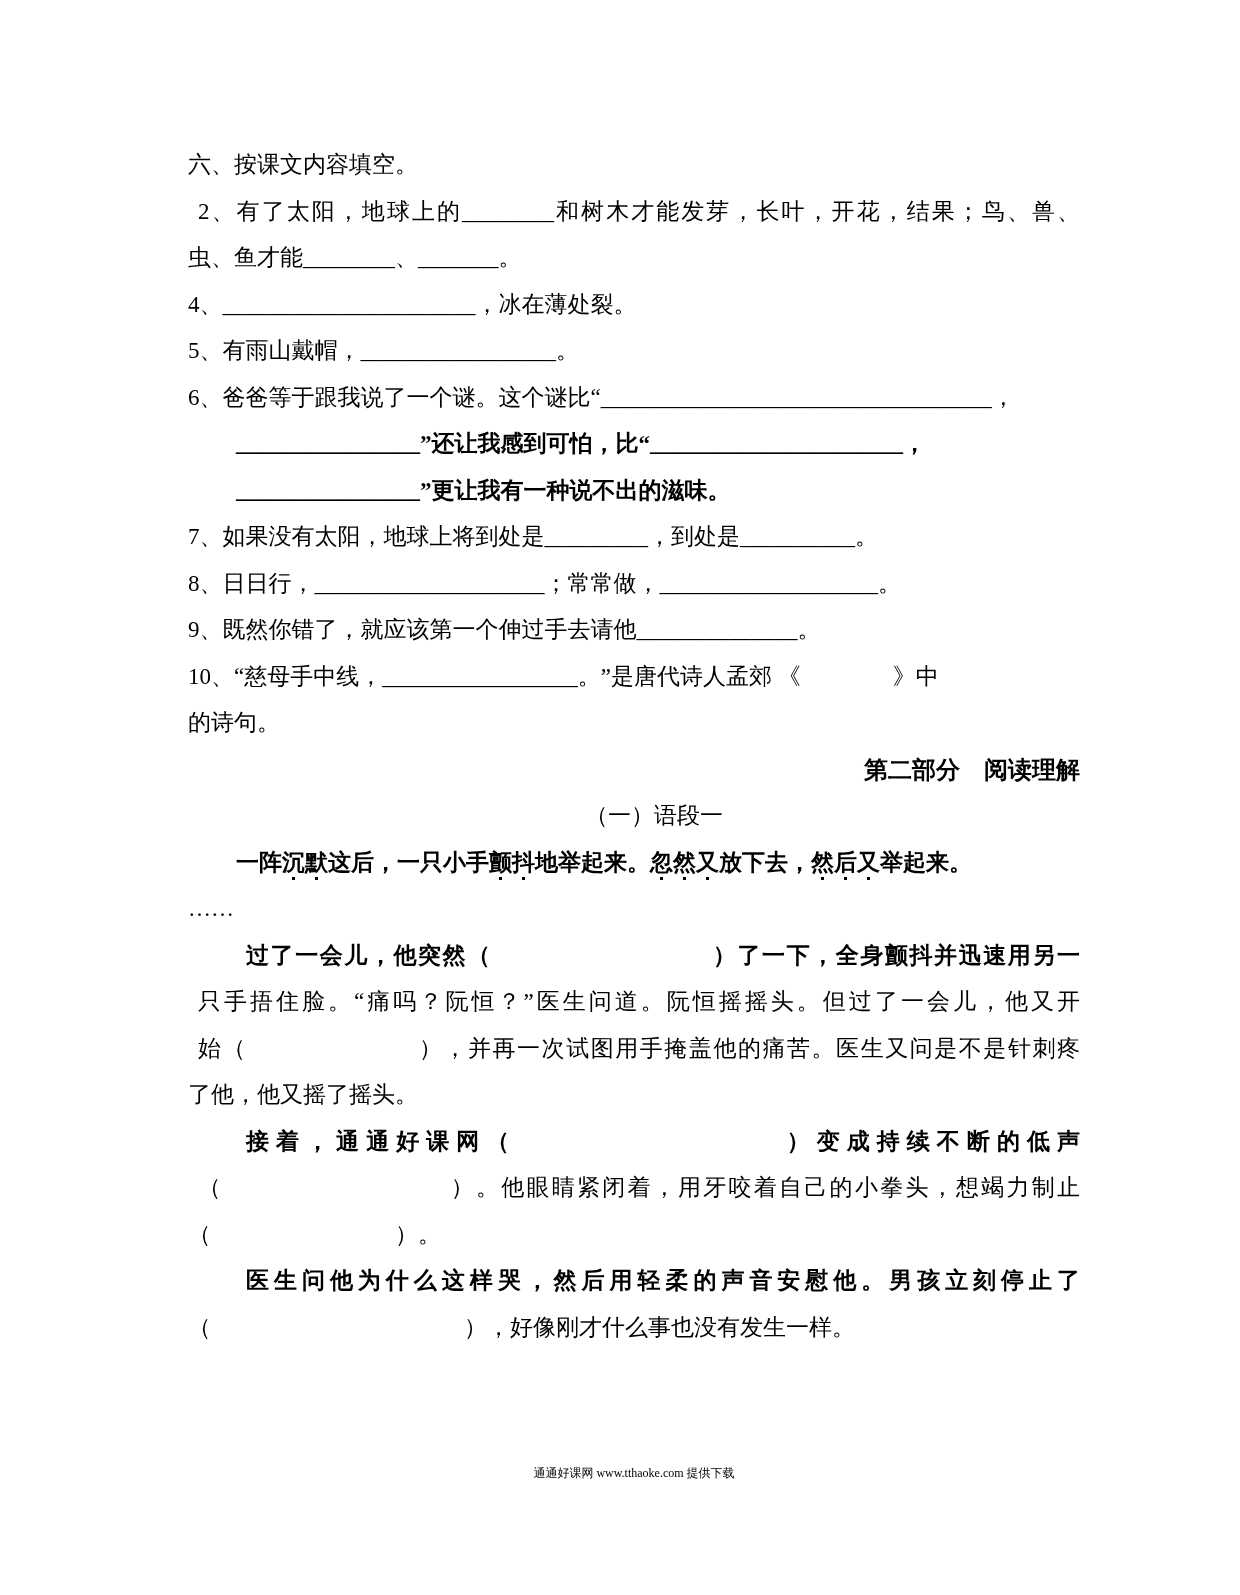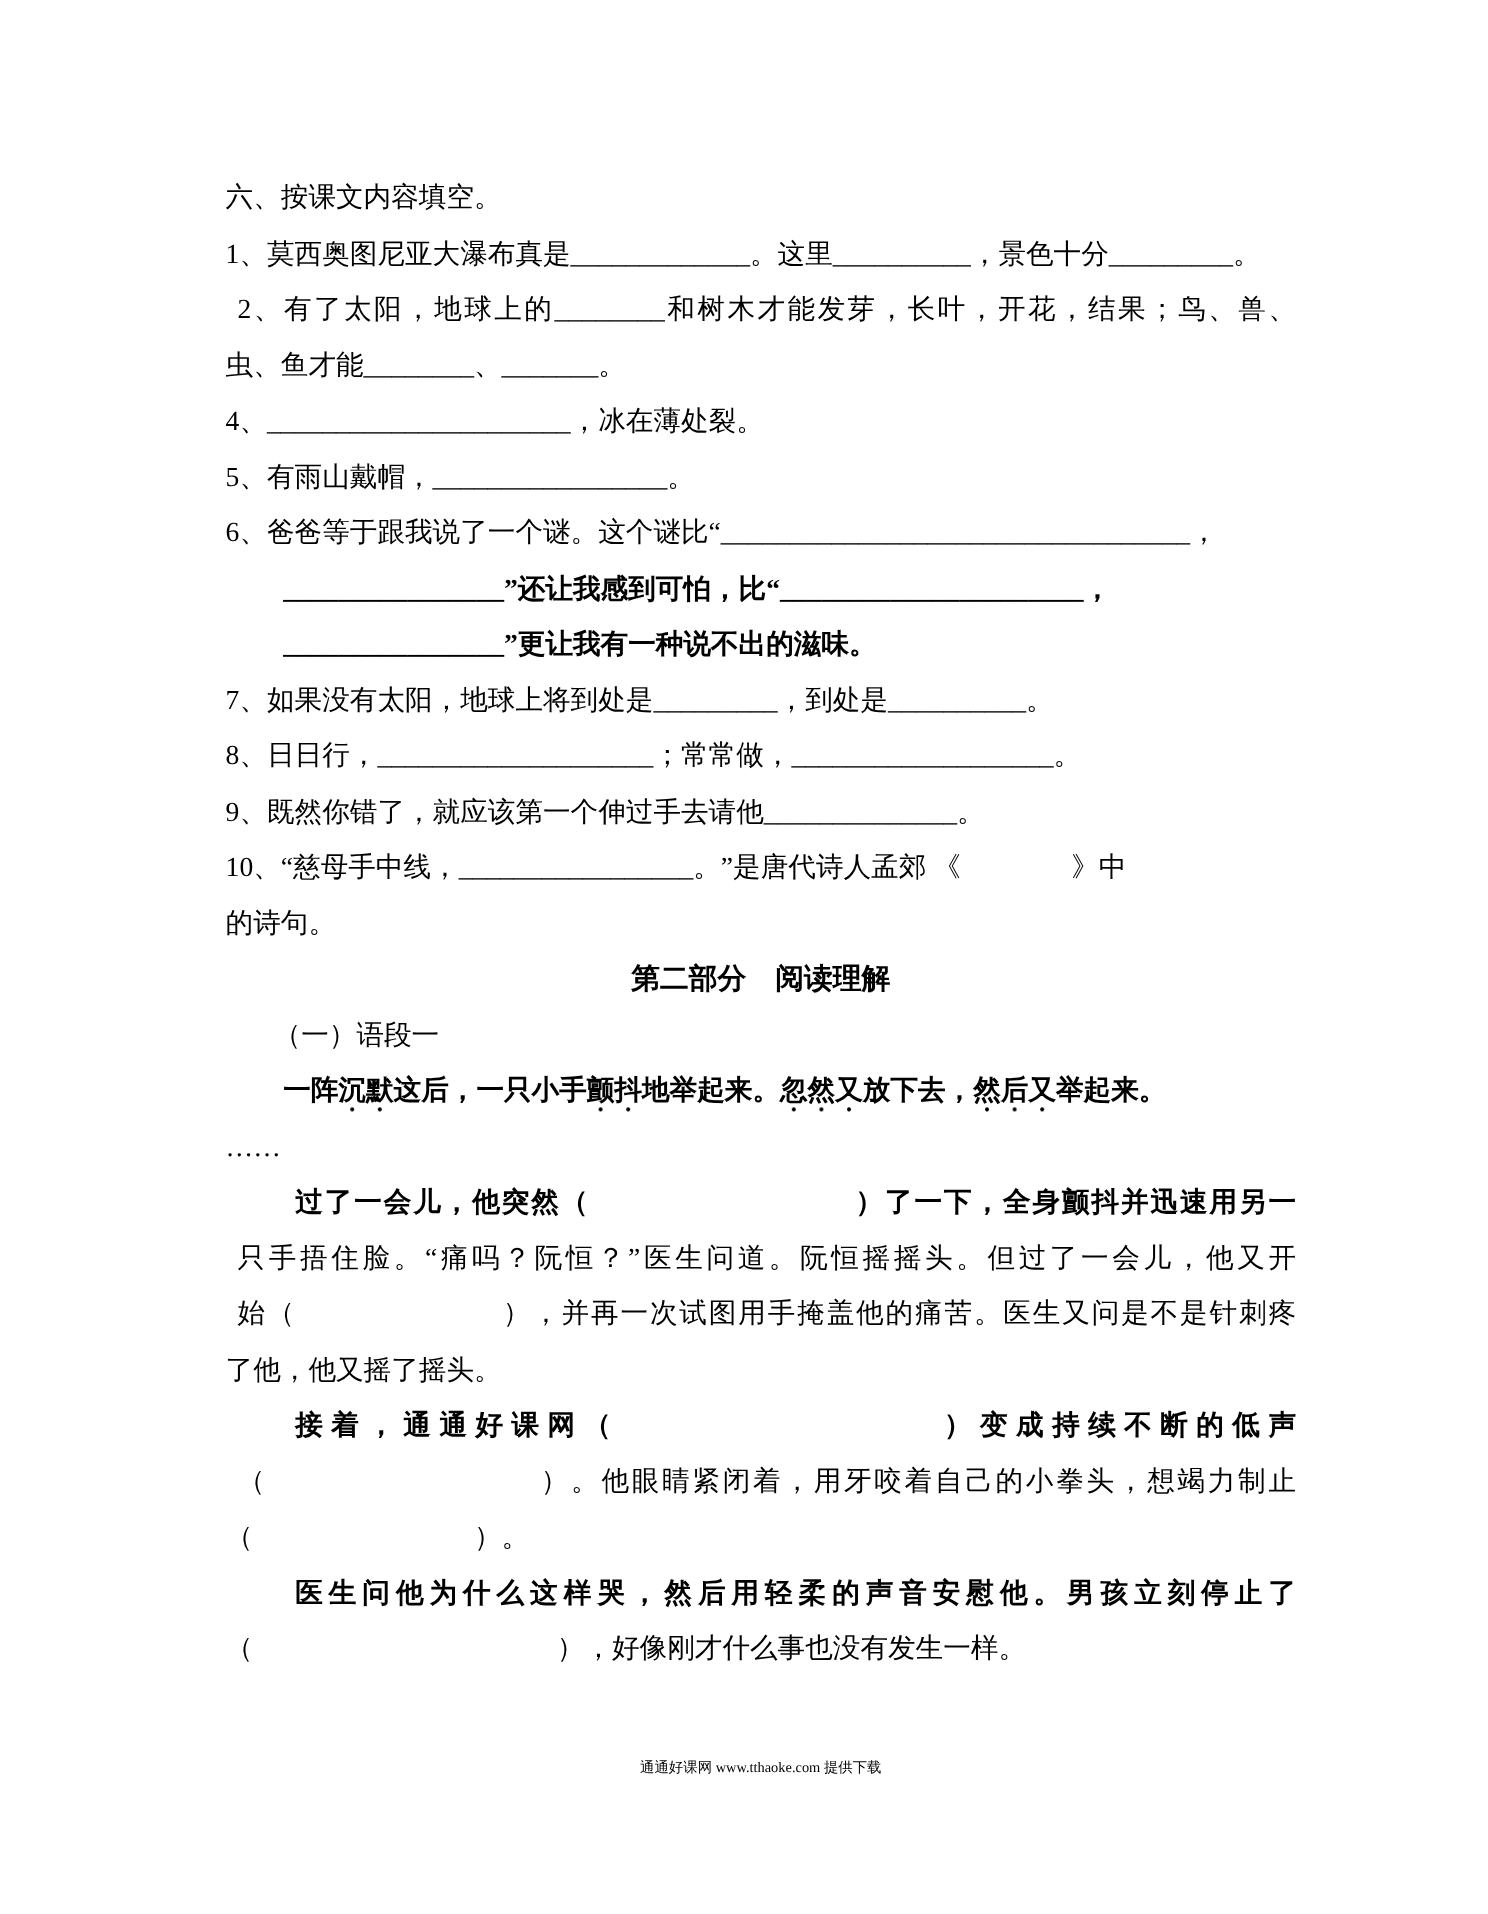--- a/index.html
+++ b/index.html
@@ -17,22 +17,22 @@
     left:188px;top:142px;
     width:892px;
   }
   .line{
     line-height:46.5px;
     min-height:46.5px;
   }
   .indent{text-indent:48px;font-weight:bold;}
   .fill{text-align:justify;text-align-last:justify;margin-left:10px;}
   .center{text-align:center;}
-  .sub-center{text-align:left;text-indent:40px;}
-  .bold-title{font-weight:bold;font-size:24px;}
+  .sub-center{text-align:center;text-indent:40px;}
+  .bold-title{font-weight:bold;font-size:24px;text-align:right;}
   .emph{
     background-image:radial-gradient(circle,#000 1.6px,rgba(0,0,0,0) 1.8px);
     background-size:23px 5px;
     background-repeat:repeat-x;
     background-position:left bottom;
     padding-bottom:6px;
   }
   .footer{
     position:absolute;
     left:188px;top:1458px;
@@ -42,21 +42,20 @@
     line-height:30px;
   }
 </style>
 </head>
 <body>
 
 <div class="page">
   <div class="content">
 
     <div class="line">六、按课文内容填空。</div>
-    <div class="line">1、莫西奥图尼亚大瀑布真是_____________。这里__________，景色十分_________。</div>
     <div class="line fill">2、有了太阳，地球上的________和树木才能发芽，长叶，开花，结果；鸟、兽、</div>
     <div class="line">虫、鱼才能________、_______。</div>
     <div class="line">4、______________________，冰在薄处裂。</div>
     <div class="line">5、有雨山戴帽，_________________。</div>
     <div class="line">6、爸爸等于跟我说了一个谜。这个谜比“__________________________________，</div>
     <div class="line indent">________________”还让我感到可怕，比“______________________，</div>
     <div class="line indent">________________”更让我有一种说不出的滋味。</div>
     <div class="line">7、如果没有太阳，地球上将到处是_________，到处是__________。</div>
     <div class="line">8、日日行，____________________；常常做，___________________。</div>
     <div class="line">9、既然你错了，就应该第一个伸过手去请他______________。</div>

